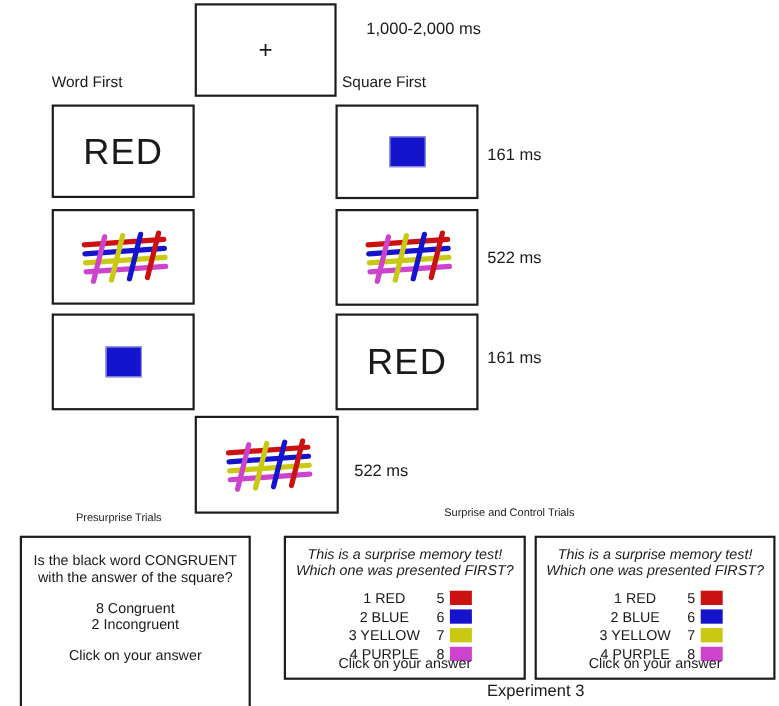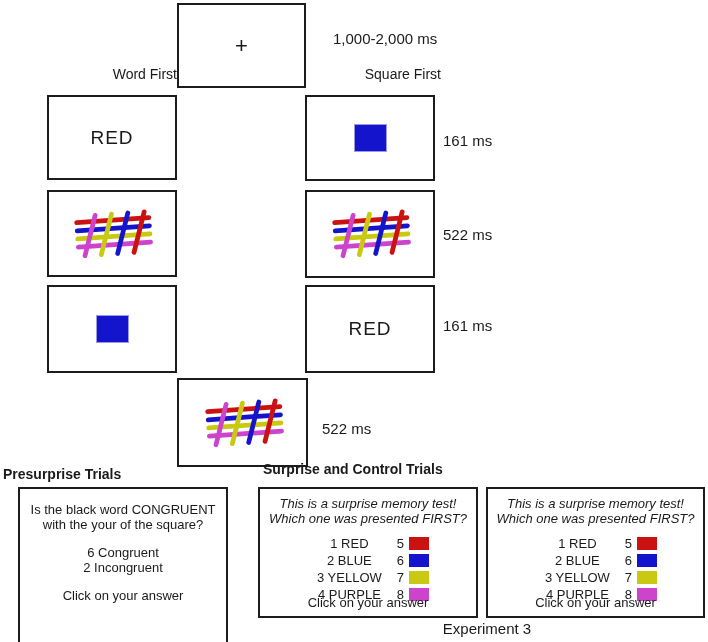--- a/index.html
+++ b/index.html
@@ -17,36 +17,36 @@
     position: absolute;
     background: #ffffff;
     border: 2px solid #1c1c1c;
     display: flex;
     align-items: center;
     justify-content: center;
   }
   .col-label {
     position: absolute;
     font-size: 14px;
-    text-align: right;
+    text-align: left;
     white-space: nowrap;
   }
   .time-label {
     position: absolute;
     font-size: 15px;
     white-space: nowrap;
   }
   .fix-cross { font-size: 22px; line-height: 1; }
-  .word { font-size: 19px; letter-spacing: 1px; }
+  .word { font-size: 33px; letter-spacing: 1px; }
   .blue-square { width: 33px; height: 28px; border: 1px solid #9a9ae0; }
   .mask { width: 88px; height: 50px; }
   .q-label {
     position: absolute;
-    font-size: 14px;
-    font-weight: bold;
+    font-size: 10px;
+    text-align: center;
   }
   .q-box {
     position: absolute;
     background: #ffffff;
     border: 2px solid #1c1c1c;
     font-size: 13px;
     text-align: center;
   }
   .q-box .line { line-height: 15px; }
   .presq-q { margin-top: 13px; }
@@ -95,21 +95,21 @@
   }
 </style>
 </head>
 <body>
 
 <div class="fig">
 
   <div class="box" style="left:177px; top:3px; width:129px; height:85px;">
     <span class="fix-cross">+</span>
   </div>
-  <div class="time-label" style="left:333px; top:30px;">1,000-2,000 ms</div>
+  <div class="time-label" style="left:333px; top:18px;">1,000-2,000 ms</div>
 
   <div class="col-label" style="left:47px; top:66px; width:130px;">Word First</div>
   <div class="col-label" style="left:311px; top:66px; width:130px;">Square First</div>
 
   <div class="box" style="left:47px; top:95px; width:130px; height:85px;">
     <span class="word">RED</span>
   </div>
   <div class="box" style="left:47px; top:190px; width:130px; height:87px;">
     <div class="mask"><svg width="88" height="50" viewBox="0 0 100 58" xmlns="http://www.w3.org/2000/svg">
           <g transform="rotate(-4 50 29)" stroke-width="5.5" stroke-linecap="round" fill="none">
@@ -166,24 +166,24 @@
             <line x1="89" y1="6" x2="74" y2="52" stroke="#cc1111"></line>
           </g>
         </svg></div>
   </div>
   <div class="time-label" style="left:322px; top:420px;">522 ms</div>
 
   <div class="q-label" style="left:3px; top:466px; width:210px;">Presurprise Trials</div>
   <div class="q-box" style="left:18px; top:487px; width:210px; height:159px;">
     <div class="presq-q">
       <div class="line">Is the black word CONGRUENT</div>
-      <div class="line">with the your of the square?</div>
+      <div class="line">with the answer of the square?</div>
     </div>
     <div class="presq-opts">
-      <div class="line">6 Congruent</div>
+      <div class="line">8 Congruent</div>
       <div class="line">2 Incongruent</div>
     </div>
     <div class="presq-footer line">Click on your answer</div>
   </div>
 
   <div class="q-label" style="left:263px; top:461px; width:400px;">Surprise and Control Trials</div>
 
   <div class="q-box" style="left:258px; top:487px; width:220px; height:131px;">
     <div class="sq-head">
       <div class="line">This is a surprise memory test!</div>

